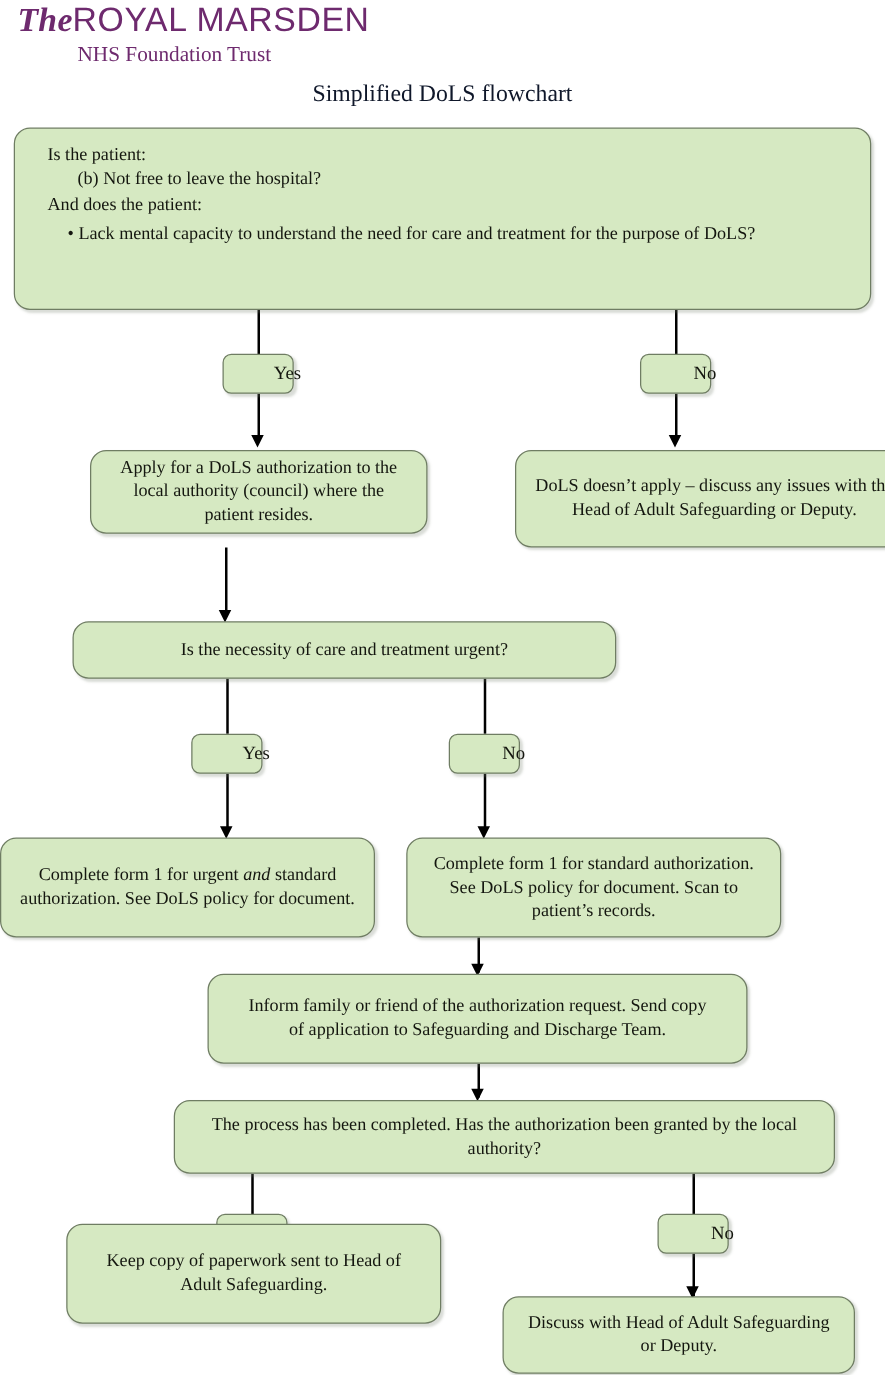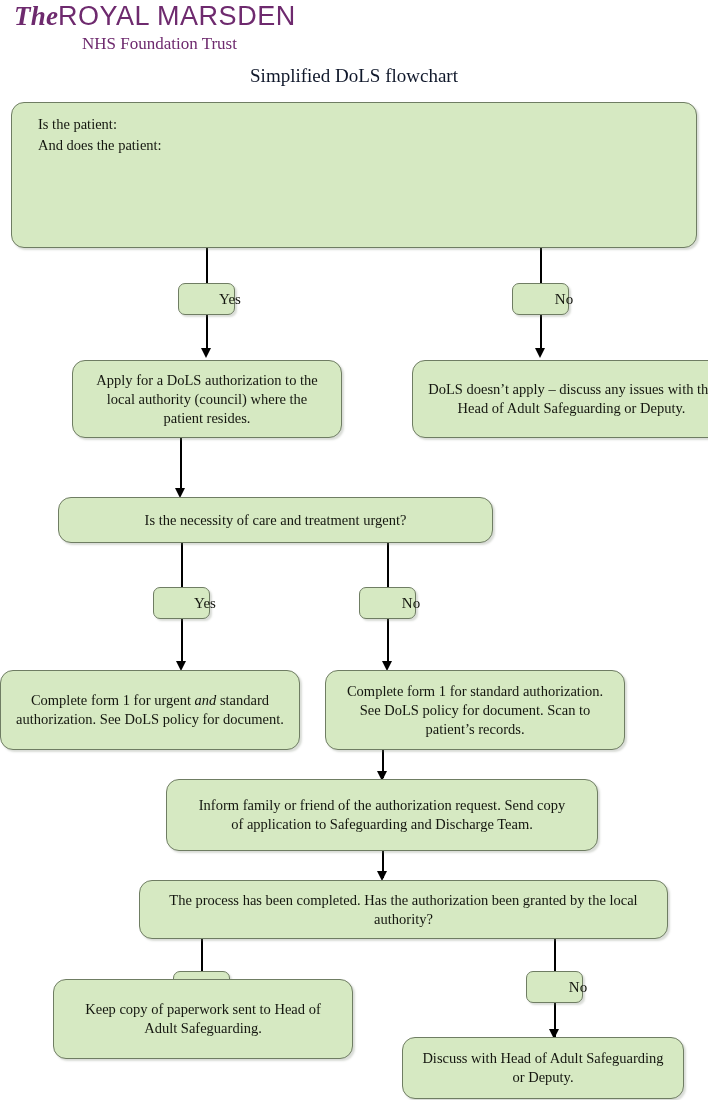--- a/index.html
+++ b/index.html
@@ -39,21 +39,21 @@
     font-weight: bold;
     font-family: "Liberation Serif", "DejaVu Serif", serif;
   }
   #logo-main .royal {
     font-family: "Liberation Sans", "DejaVu Sans", sans-serif;
     font-weight: 400;
     letter-spacing: 0.5px;
   }
   #logo-sub {
     position: absolute;
-    left: 68px;
+    left: 48px;
     top: 33px;
     font-size: 17px;
     line-height: 21px;
     color: #6e2a6e;
     white-space: nowrap;
   }
 
   
   #chart-title {
     position: absolute;
@@ -128,35 +128,37 @@
   <div id="logo-main">
     <span class="the">The</span><span class="royal">ROYAL MARSDEN</span>
   </div>
   <div id="logo-sub">NHS Foundation Trust</div>
 </div>
 
 <div id="chart-title">Simplified DoLS flowchart</div>
 
 <div class="node leftalign" style="left:11px; top:102px; width:686px; height:146px;">
   <span>Is the patient:</span>
+  <span class="line-indent">(b) Not free to leave the hospital?</span>
   <span style="display:block; margin-top:2px;">And does the patient:</span>
+  <span class="bullet-line" style="margin-top:4px; padding-right:50px;">• Lack mental capacity to understand the need for care and treatment for the purpose of DoLS?</span>
 </div>
 
 <div class="conn" style="left:206px; top:248px; height:36px;"></div>
 <div class="conn" style="left:540px; top:248px; height:36px;"></div>
 
 <div class="node small" style="left:178px; top:283px; width:57px; height:32px;">Yes</div>
 <div class="node small" style="left:512px; top:283px; width:57px; height:32px;">No</div>
 
 <div class="conn" style="left:206px; top:315px; height:37px;"></div>
 <div class="arrowhead" style="left:201.3px; top:348px;"></div>
 <div class="conn" style="left:540px; top:315px; height:37px;"></div>
 <div class="arrowhead" style="left:535.3px; top:348px;"></div>
 
-<div class="node" style="left:72px; top:360px; width:270px; height:78px; padding:0 14px;">Apply for a DoLS authorization to the local authority (council) where the patient resides.</div>
+<div class="node" style="left:72px; top:360px; width:270px; height:67px; padding:0 14px;">Apply for a DoLS authorization to the local authority (council) where the patient resides.</div>
 <div class="node" style="left:412px; top:360px; width:319px; height:78px; padding:0 14px;">DoLS doesn’t apply – discuss any issues with the Head of Adult Safeguarding or Deputy.</div>
 
 <div class="conn" style="left:180px; top:438px; height:55px;"></div>
 <div class="arrowhead" style="left:175.3px; top:488px;"></div>
 
 <div class="node" style="left:58px; top:497px; width:435px; height:46px; padding:0 14px;">Is the necessity of care and treatment urgent?</div>
 
 <div class="conn" style="left:181px; top:543px; height:44px;"></div>
 <div class="conn" style="left:387px; top:543px; height:44px;"></div>
 

